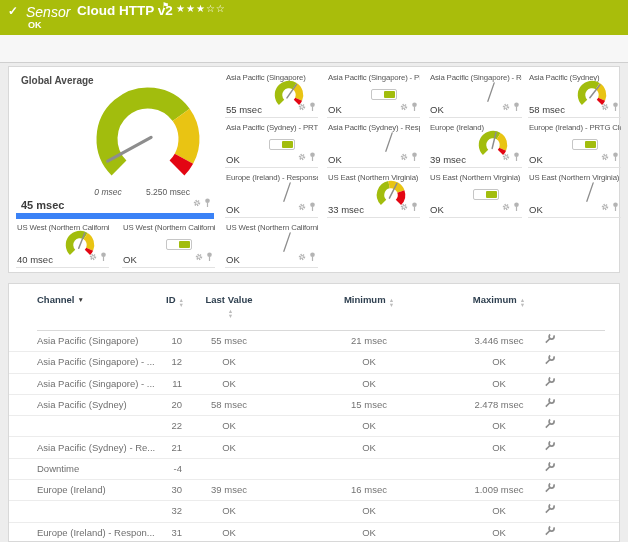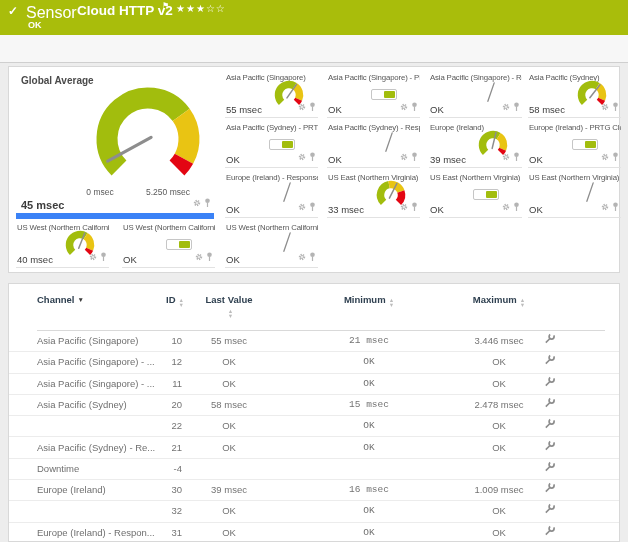--- a/index.html
+++ b/index.html
@@ -1,41 +1,41 @@
 <!DOCTYPE html>
 <html><head>
 <meta charset="utf-8">
 <style>
   html,body{margin:0;padding:0;background:#e7e7e7;font-family:"Liberation Sans",sans-serif;}
   .page{position:relative;width:628px;height:542px;background:#ededed;overflow:hidden;}
 
   
   .hdr{position:absolute;left:0;top:0;width:628px;height:35px;}
   .hdr-check{position:absolute;left:8px;top:4px;color:#fff;font-size:12px;font-weight:bold;}
-  .hdr-kind{position:absolute;left:26px;top:4px;color:#fff;font-size:16px;}
+  .hdr-kind{position:absolute;left:26px;top:4px;color:#fff;font-size:14px;font-style:italic;}
   .hdr-title{position:absolute;left:77px;top:3px;color:#fff;font-size:13.5px;font-weight:bold;}
   .hdr-flag{position:absolute;left:162px;top:1px;color:#fff;font-size:8px;}
   .hdr-stars{position:absolute;left:176px;top:3px;color:#fff;font-size:10px;letter-spacing:1px;}
   .hdr-status{position:absolute;left:28px;top:20px;color:#fff;font-size:9px;font-weight:bold;}
 
   
   .tabs{position:absolute;left:0;top:35px;width:628px;height:28px;background:#f7f7f7;
         border-bottom:1px solid #cfcfcf;display:flex;align-items:stretch;padding:0 0 0 28px;box-sizing:border-box;}
 
   
   .card{position:absolute;background:#fff;border:1px solid #d8d8d8;box-sizing:border-box;}
   #gauges-card{left:8px;top:66px;width:612px;height:207px;}
   #table-card{left:8px;top:283px;width:612px;height:259px;}
 
   
   .gpanel{position:absolute;left:7px;top:4px;width:198px;height:142px;border-bottom:6px solid #3b82f6;}
   .gpanel-title{position:absolute;left:5px;top:4px;font-size:10px;font-weight:bold;color:#4a4a4a;}
   .gpanel-svg{position:absolute;left:0px;top:4px;}
   .gscale{position:absolute;top:116px;font-size:8.5px;color:#5a5a5a;width:80px;text-align:center;}
-  .gscale.min{left:44px;}
+  .gscale.min{left:52px;font-style:italic;}
   .gscale.max{left:112px;}
   .gpanel-value{position:absolute;left:5px;bottom:2px;font-size:11px;font-weight:bold;color:#3c3c3c;}
   .foot-icons{position:absolute;right:3px;bottom:2px;display:flex;gap:3px;align-items:center;}
 
   
   .mini{position:absolute;width:93px;height:46px;border-bottom:1px solid #e2e2e2;cursor:pointer;}
   .mini-title{position:absolute;left:1px;top:2px;width:92px;font-size:7.8px;letter-spacing:-0.15px;
               color:#565656;white-space:nowrap;overflow:hidden;}
   .mini-viz{position:absolute;}
   .mini-value{position:absolute;left:1px;bottom:2px;font-size:9.5px;color:#3d3d3d;}
@@ -45,21 +45,21 @@
   
   .thead{position:absolute;left:0;top:0;width:100%;height:46px;}
   .th{position:absolute;top:10px;font-size:9.5px;font-weight:bold;color:#2f4050;line-height:11px;cursor:pointer;}
   .thead-sep{position:absolute;left:28px;right:14px;top:46px;border-top:1px solid #d9d9d9;}
   .trows{position:absolute;left:0;top:47px;width:100%;}
   .trow{position:absolute;left:0;width:100%;height:21.3px;border-bottom:1px solid #ececec;box-sizing:border-box;}
   .td{position:absolute;top:0;font-size:9.5px;color:#737373;line-height:20px;white-space:nowrap;overflow:hidden;}
   .c0{left:28px;width:140px;text-align:left;color:#6f6f6f;}
   .c1{left:116px;width:57px;text-align:right;}
   .c2{left:180px;width:80px;text-align:center;}
-  .c3{left:310px;width:100px;text-align:center;font-family:Liberation Mono, monospace;}
+  .c3{left:310px;width:100px;text-align:center;}
   .c4{left:440px;width:100px;text-align:center;}
   .cw{left:530px;width:20px;text-align:center;cursor:pointer;}
   .hc0{left:28px;}
   .hc1{left:118px;width:57px;text-align:right;}
   .hc2{left:196px;width:48px;text-align:center;}
   .hc3{left:310px;width:100px;text-align:center;}
   .hc4{left:440px;width:100px;text-align:center;}
   .sort{display:inline-flex;flex-direction:column;font-size:5.5px;line-height:4.5px;color:#bcbcbc;
         margin-left:3px;vertical-align:1px;font-style:normal;}
   .sortd{font-size:6.5px;color:#3a3a3a;margin-left:3px;vertical-align:1px;}

